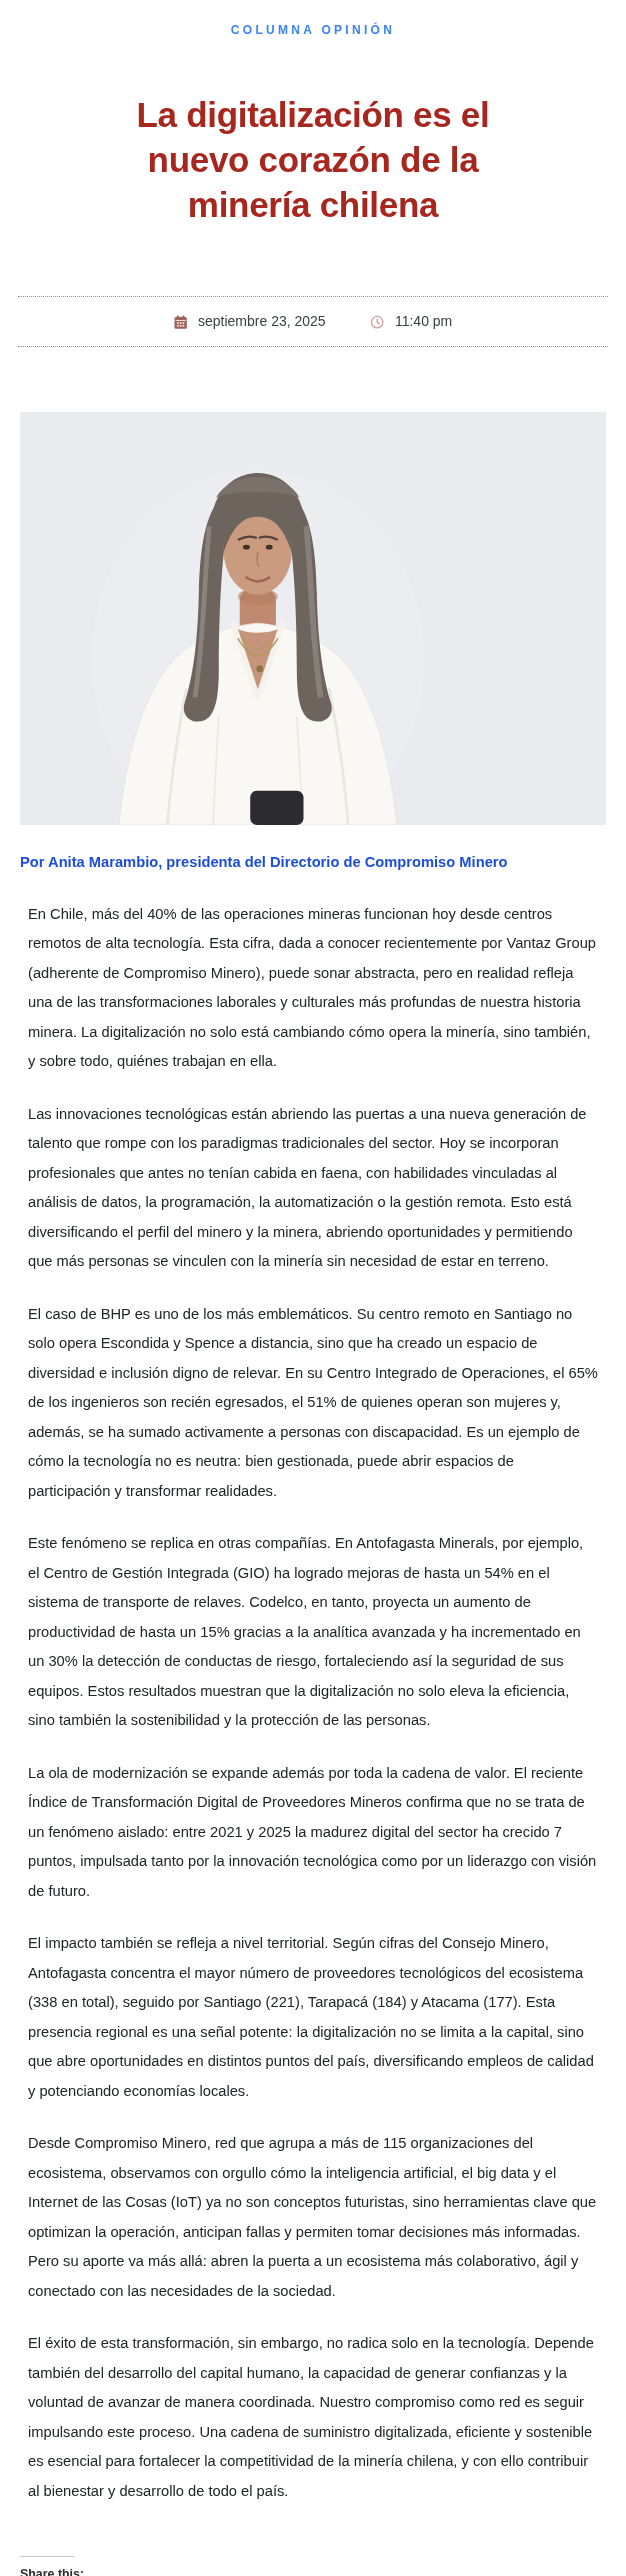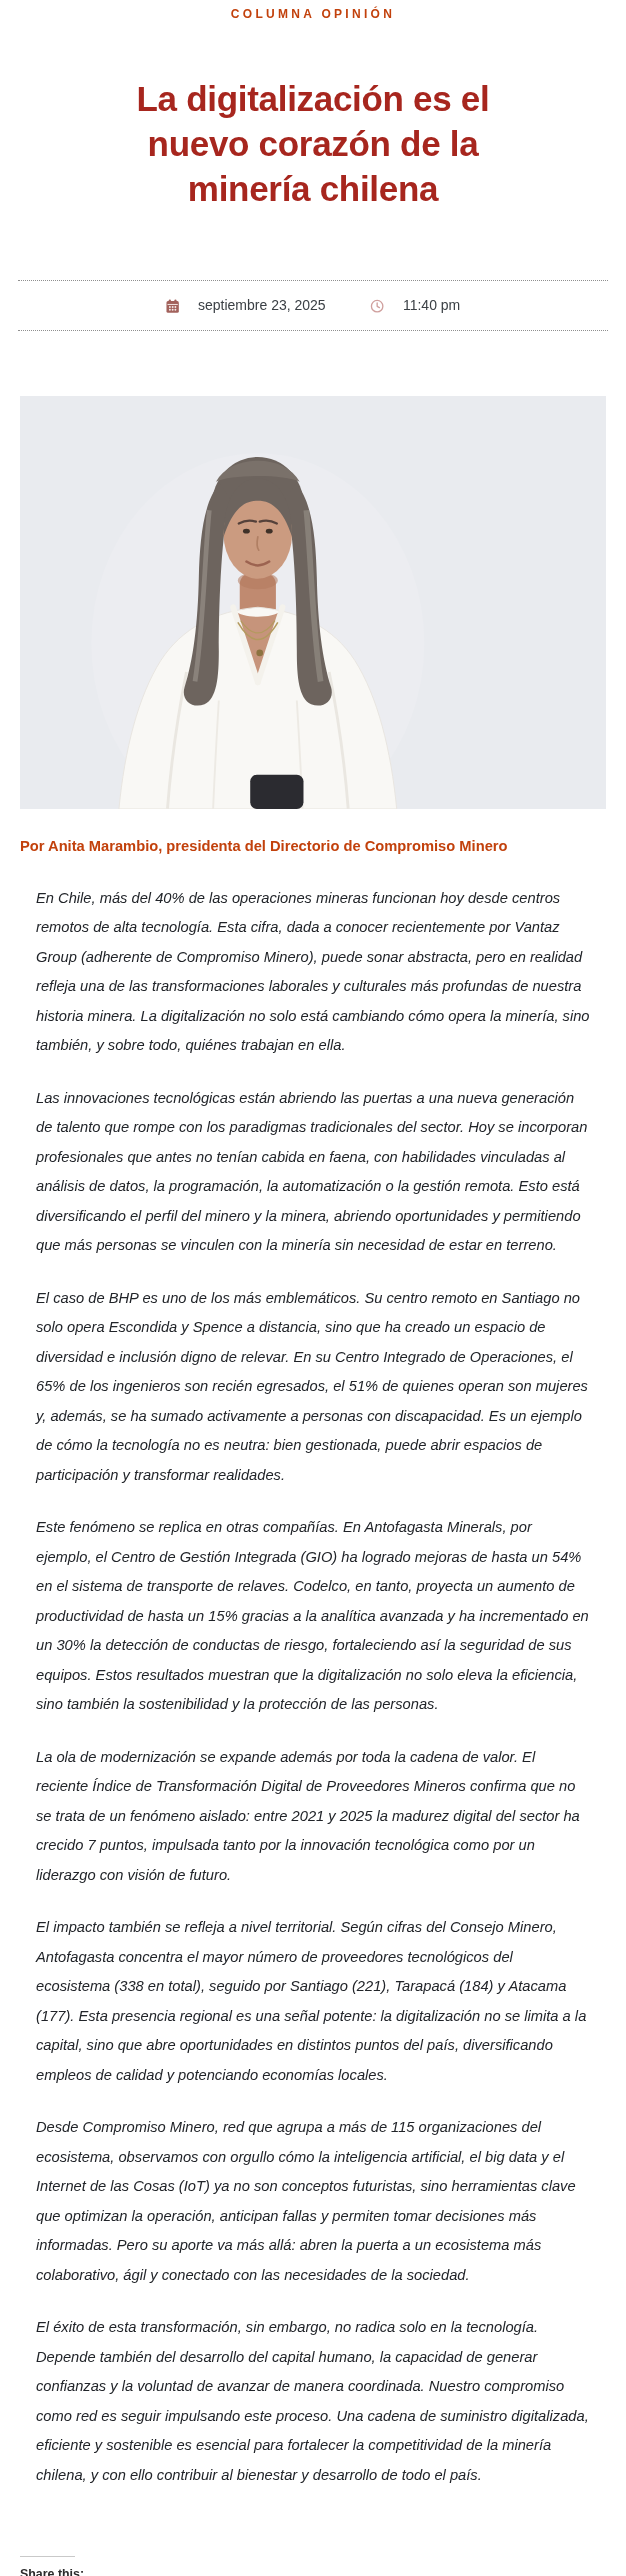--- a/index.html
+++ b/index.html
@@ -8,27 +8,27 @@
     width: 626px;
     height: 2576px;
     position: relative;
     overflow: hidden;
     font-family: "Liberation Sans", "DejaVu Sans", sans-serif;
     background: #ffffff;
   }
 
   
   .category {
-    padding-top: 7px;
+    padding-top: 23px;
     text-align: center;
     font-size: 12px;
     line-height: 14.3px;
     font-weight: 600;
     letter-spacing: 3.3px;
-    color: #c2410c;
+    color: #3b82f6;
     cursor: pointer;
   }
 
   
   .title {
     width: 424px;
     margin: 55px auto 9px;
     text-align: center;
     font-size: 35px;
     line-height: 45px;
@@ -44,21 +44,21 @@
     border-bottom: 1px dotted #8f8f8f;
     padding: 15px 0;
     display: flex;
     justify-content: center;
     align-items: center;
     gap: 44px;
   }
   .meta-item {
     display: flex;
     align-items: center;
-    gap: 19px;
+    gap: 11px;
     font-size: 14px;
     line-height: 19px;
     font-weight: 500;
     color: #3b4045;
   }
   .meta-item svg { display: block; }
 
   
   .figure {
     margin: 65px 20px 0;
@@ -68,34 +68,33 @@
     overflow: hidden;
   }
   .figure svg { display: block; }
 
   
   .byline {
     margin: 23px 20px 0;
     font-size: 14.7px;
     line-height: 28.5px;
     font-weight: 700;
-    color: #c2410c;
+    color: #1d4ed8;
   }
 
   
   .article {
     margin: 23px 20px 0;
   }
   .article p {
-    margin: 0 16px 23px;
+    margin: 0 8px 23px;
     font-size: 14.7px;
     line-height: 29.5px;
     font-weight: 400;
     color: #212429;
-    font-style: italic;
   }
 
   
   .share-section {
     position: absolute;
     left: 20px;
     top: 2556px;
     width: 586px;
   }
   .share-divider {

